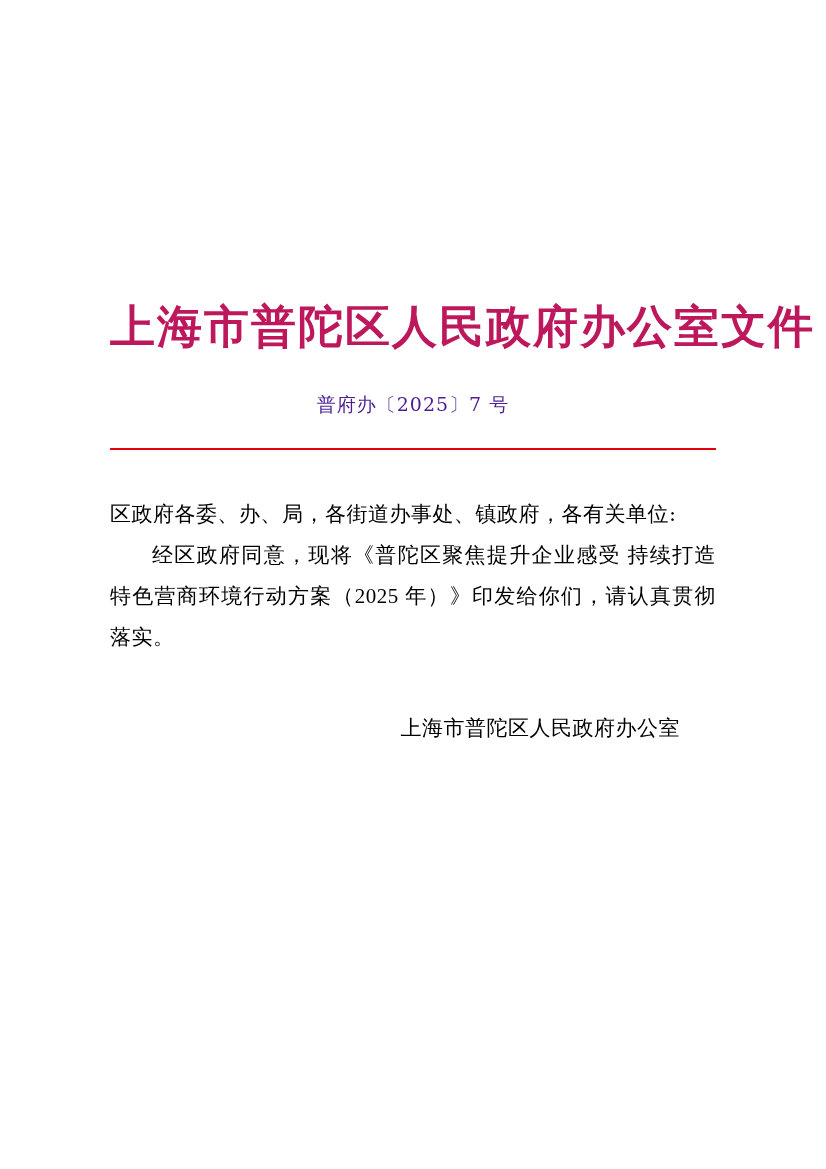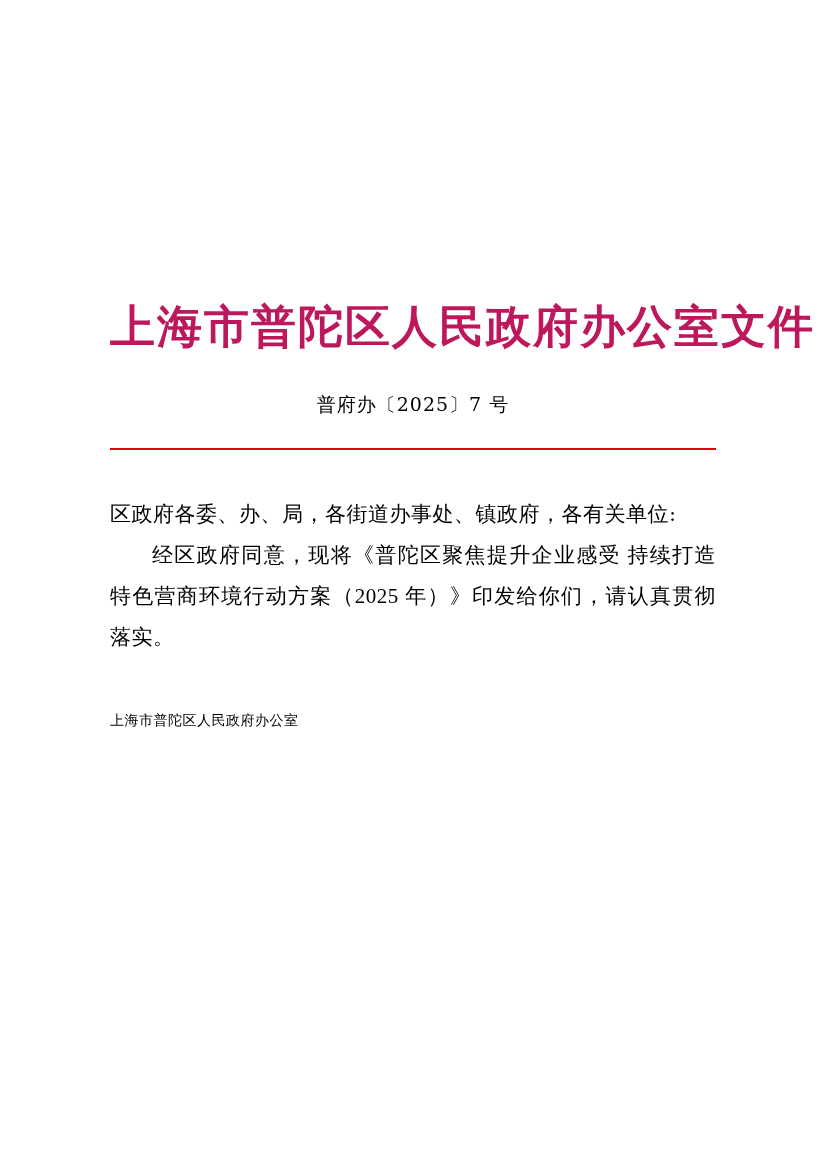--- a/index.html
+++ b/index.html
@@ -38,21 +38,21 @@
     line-height: 1.2;
     white-space: nowrap;
   }
 
   .doc-number {
     margin-top: 38px;
     text-align: center;
     font-size: 19px;
     letter-spacing: 1px;
     font-family: "DejaVu Serif", "Liberation Serif", serif;
-    color: #000000;
+    color: #4c1d95;
   }
 
   .red-rule {
     margin-top: 30px;
     height: 2px;
     background: #e3000f;
     width: 100%;
   }
 
   
@@ -84,21 +84,22 @@
     text-indent: 0;
   }
   .para-indent {
     text-indent: 2em;
     font-family: Liberation Serif, serif;
   }
 
   
   .signature {
     margin-top: 48px;
-    font-size: 14px;
+    text-align: right;
+    font-size: 21px;
     line-height: 2.1;
     letter-spacing: 0.5px;
     padding-right: 36px;
   }
   .sig-date {
     padding-right: 24px;
   }
 </style>
 </head>
 <body>

